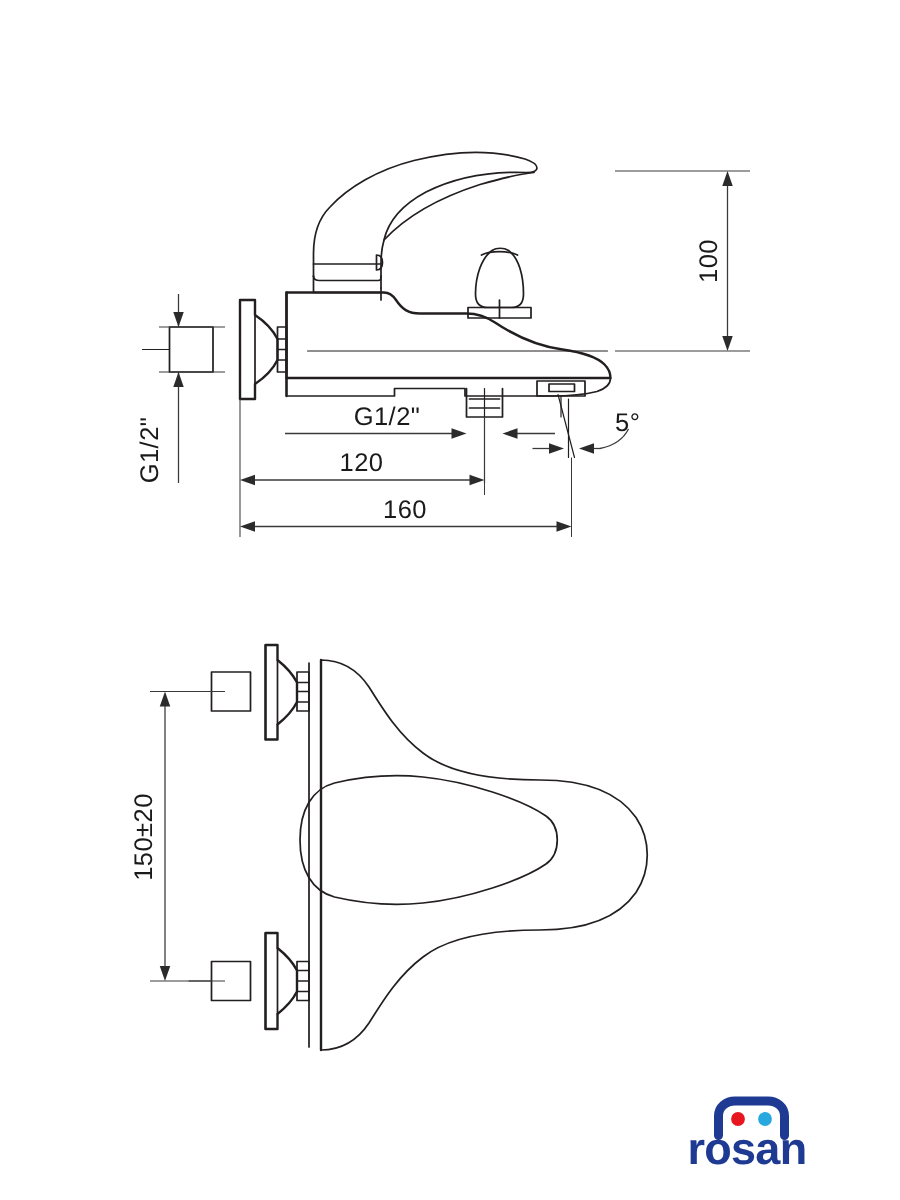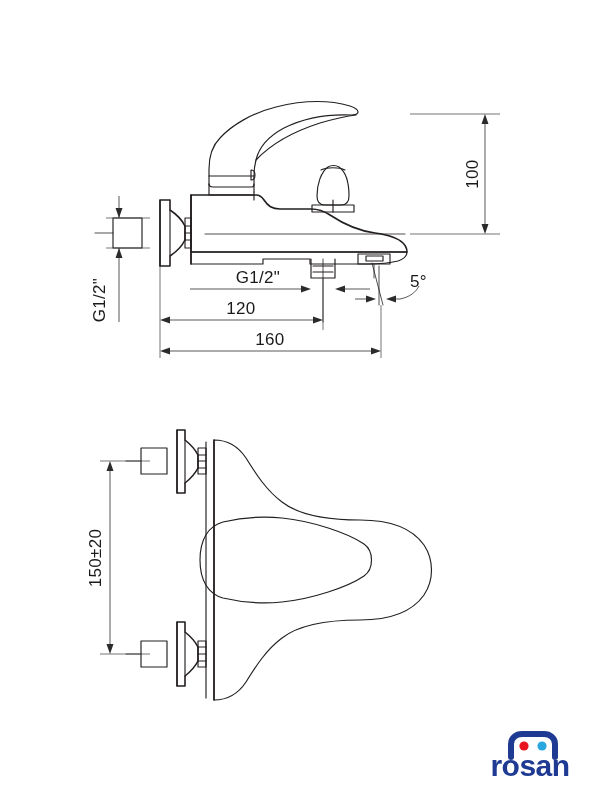--- a/index.html
+++ b/index.html
@@ -63,21 +63,21 @@
     stroke: none;
   }
   text.dimtext {
     fill: #1a1a1a;
     font-family: "Liberation Sans", sans-serif;
     font-size: 17px;
     letter-spacing: 0.3px;
   }
   .logo-wrap {
     position: absolute;
-    right: 0;
+    right: 32px;
     bottom: 14px;
     width: 140px;
     height: 62px;
   }
   .logo-svg { display:block; width:140px; height:62px; }
 </style>
 </head>
 <body>
 
 <div id="sheet">

